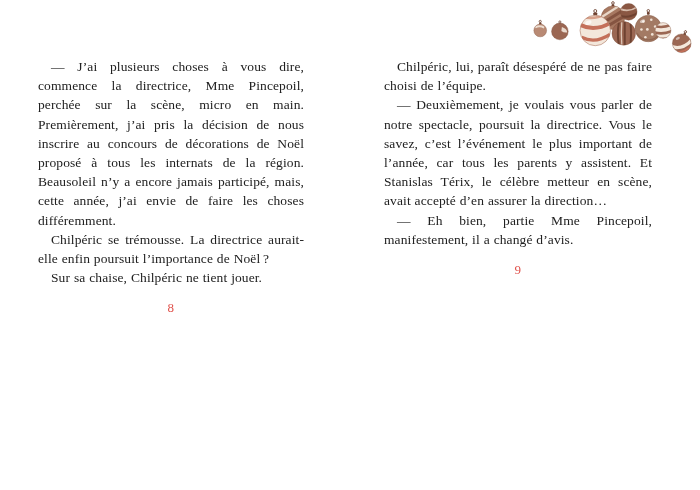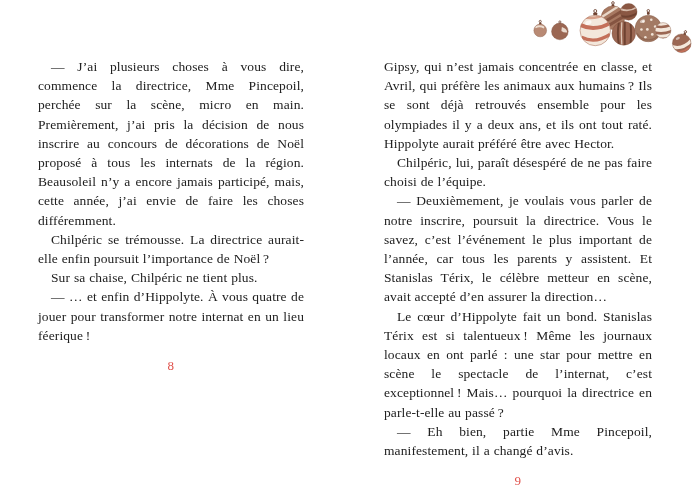--- a/index.html
+++ b/index.html
@@ -167,30 +167,27 @@
       </g>
       <circle cx="159" cy="44" r="9.5" fill="none" stroke="#7a4a38" stroke-opacity="0.5" stroke-width="0.7"></circle>
       <ellipse cx="155" cy="39" rx="2.2" ry="1.3" fill="#ffffff" opacity="0.55" transform="rotate(-25 155 39)"></ellipse>
     </g>
   </svg>
 
   <section class="page page-left">
     <div class="page-text">
       <p>— J’ai plusieurs choses à vous dire, commence la directrice, Mme Pincepoil, perchée sur la scène, micro en main. Premièrement, j’ai pris la décision de nous inscrire au concours de décorations de Noël proposé à tous les internats de la région. Beausoleil n’y a encore jamais participé, mais, cette année, j’ai envie de faire les choses différemment.</p>
       <p>Chilpéric se trémousse. La directrice aurait-elle enfin poursuit l’importance de Noël ?</p>
-      <p>Sur sa chaise, Chilpéric ne tient plus.</p>
-      <p>— … et enfin d’Hippolyte. À vous quatre de jouer pour transformer notre internat en un lieu féerique !</p>
+      <p>Sur sa chaise, Chilpéric ne tient jouer.</p>
     </div>
     <div class="page-number">8</div>
   </section>
 
   <section class="page page-right">
     <div class="page-text">
-      <p class="continuation">Gipsy, qui n’est jamais concentrée en classe, et Avril, qui préfère les animaux aux humains ? Ils se sont déjà retrouvés ensemble pour les olympiades il y a deux ans, et ils ont tout raté. Hippolyte aurait préféré être avec Hector.</p>
       <p>Chilpéric, lui, paraît désespéré de ne pas faire choisi de l’équipe.</p>
-      <p>— Deuxièmement, je voulais vous parler de notre inscrire, poursuit la directrice. Vous le savez, c’est l’événement le plus important de l’année, car tous les parents y assistent. Et Stanislas Térix, le célèbre metteur en scène, avait accepté d’en assurer la direction…</p>
-      <p>Le cœur d’Hippolyte fait un bond. Stanislas Térix est si talentueux ! Même les journaux locaux en ont parlé&nbsp;: une star pour mettre en scène le spectacle de l’internat, c’est exceptionnel ! Mais… pourquoi la directrice en parle-t-elle au passé ?</p>
+      <p>— Deuxièmement, je voulais vous parler de notre spectacle, poursuit la directrice. Vous le savez, c’est l’événement le plus important de l’année, car tous les parents y assistent. Et Stanislas Térix, le célèbre metteur en scène, avait accepté d’en assurer la direction…</p>
       <p>— Eh bien, partie Mme Pincepoil, manifestement, il a changé d’avis.</p>
     </div>
     <div class="page-number">9</div>
   </section>
 
 </main>
 
 </body></html>

